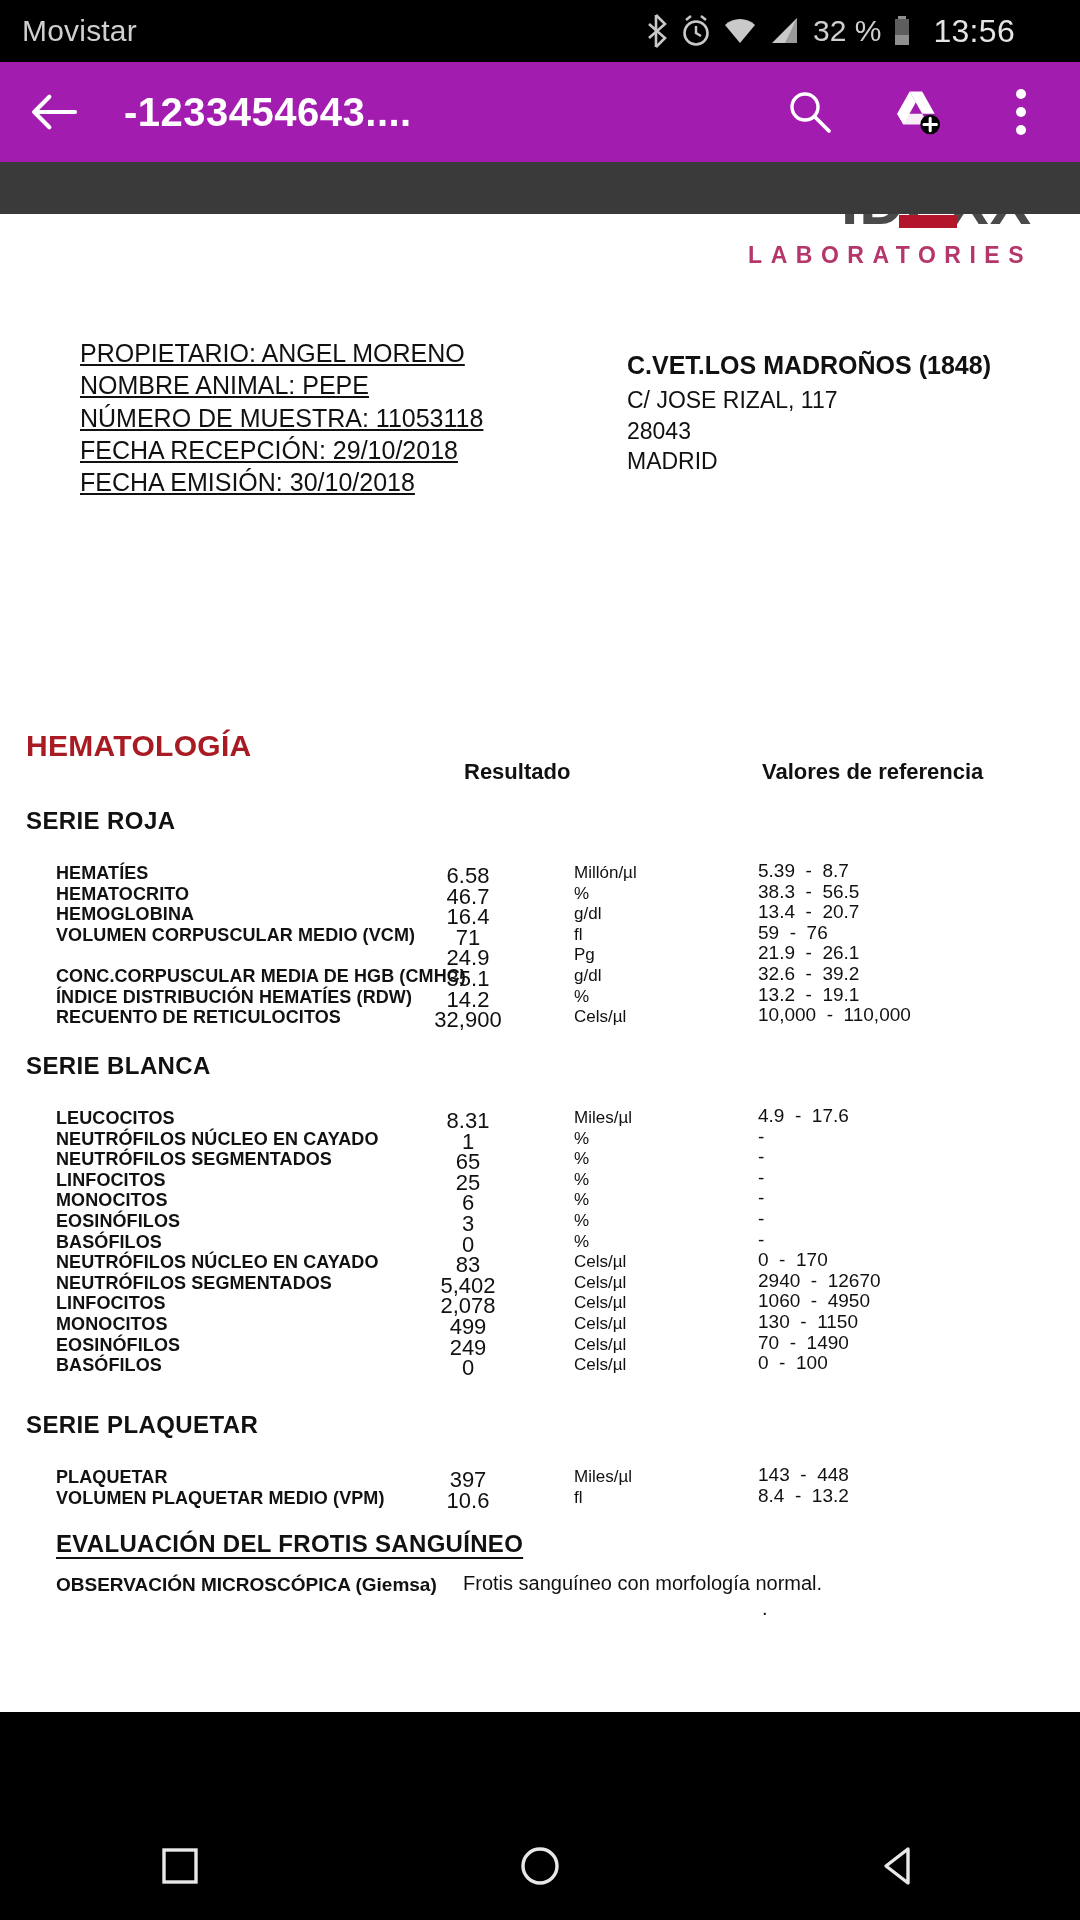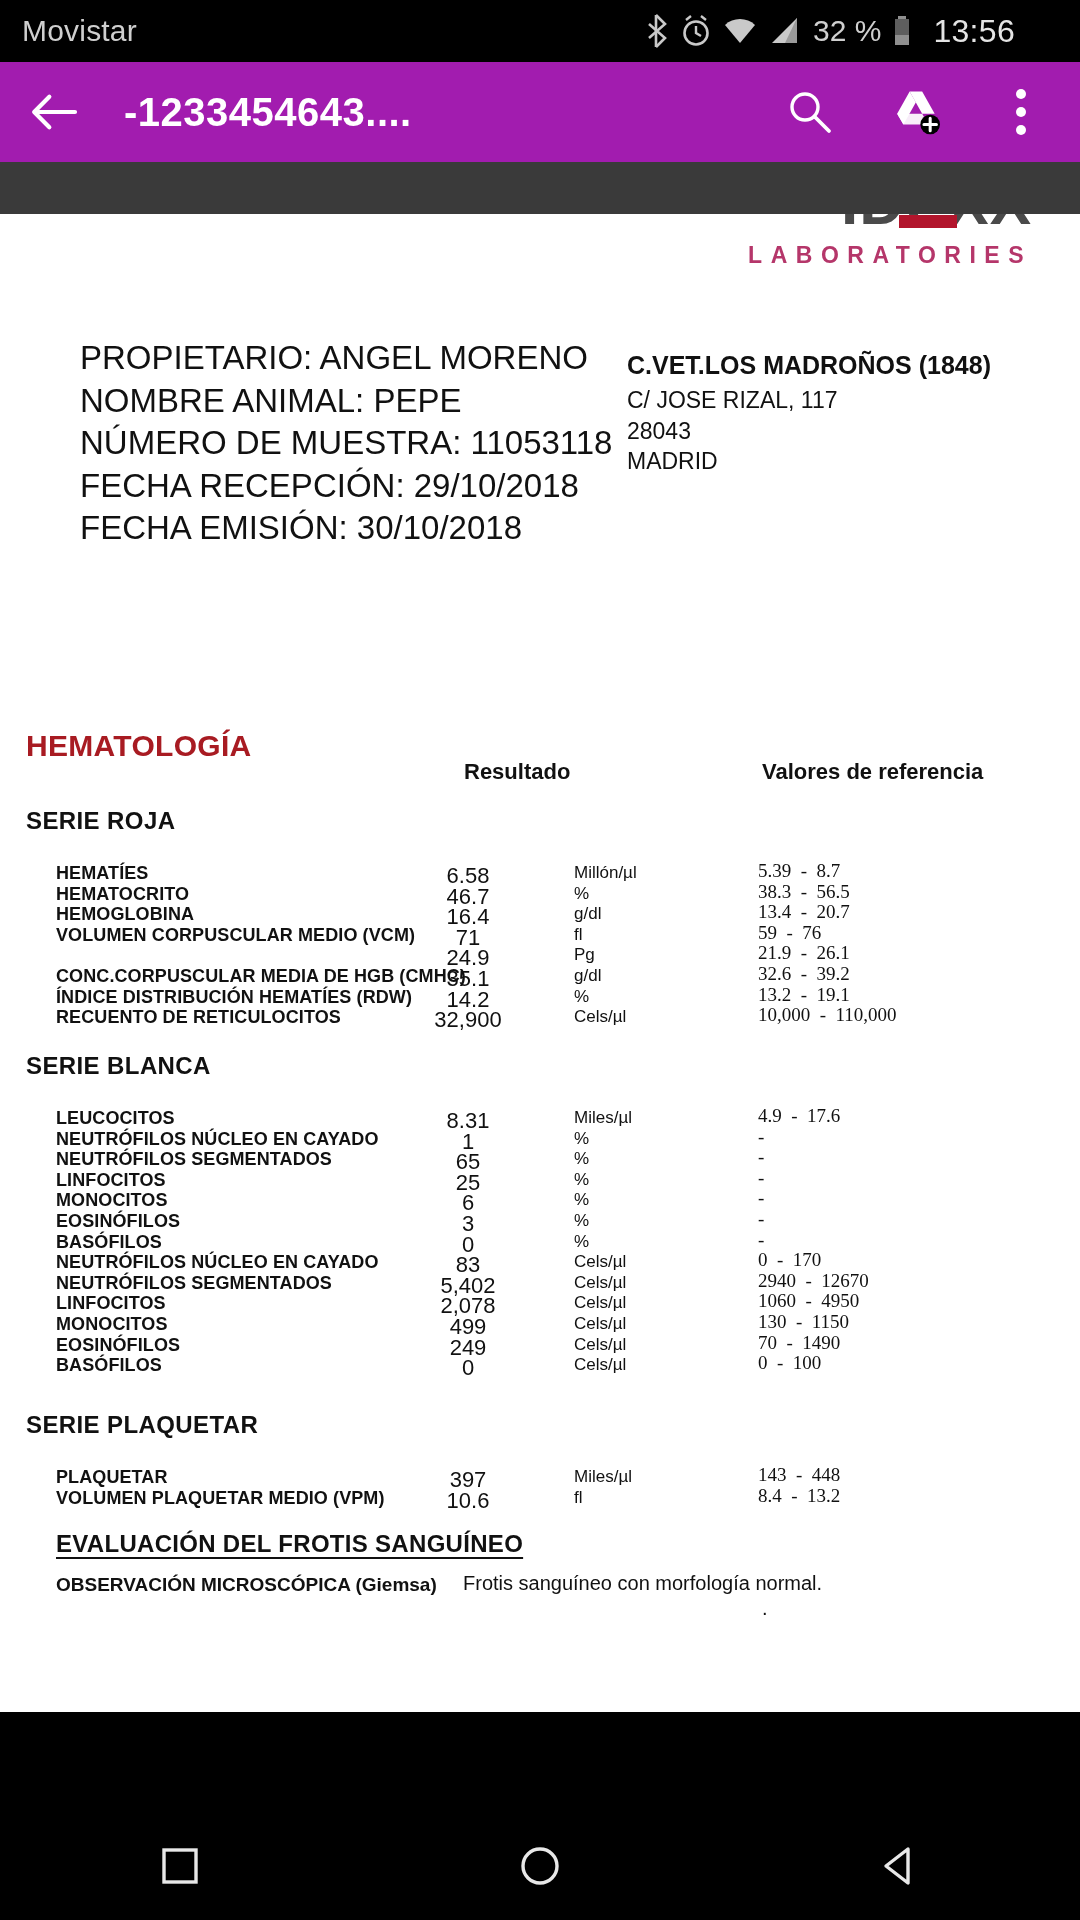--- a/index.html
+++ b/index.html
@@ -66,21 +66,21 @@
   }
   .logo-labs {
     font-size: 23px; font-weight: 700; letter-spacing: 8.5px;
     color: #b5366a; margin-top: 8px; white-space: nowrap; margin-left: 12px;
   }
 
   
   .hdr { position: absolute; top: 175px; left: 0; width: 1080px; }
   .hdr-left { position: absolute; left: 80px; top: 0; }
   .hdr-right { position: absolute; left: 627px; top: 12px; }
-  .hdr-left div { font-size: 33px; color: #111; line-height: 1.29; white-space: nowrap; }
+  .hdr-left div { font-size: 25px; color: #111; line-height: 1.29; white-space: nowrap; text-decoration: underline; }
   .hdr-right div { font-size: 23px; color: #111; line-height: 1.33; white-space: nowrap; }
   .hdr-right .clinic { font-weight: 700; font-size: 25px; margin-bottom: 3px; }
 
   
   .hema {
     position: absolute; left: 26px; top: 567px;
     font-size: 30px; font-weight: 700; color: #a81b22; letter-spacing: .3px;
   }
   .colhdr { position: absolute; top: 597px; font-size: 22px; font-weight: 700; color: #111; }
   .colhdr.res { left: 464px; }
@@ -99,21 +99,21 @@
   .r-val {
     position: absolute; left: 408px; width: 120px; top: 0; text-align: center;
     font-size: 22px; color: #111;
   }
   .r-unit {
     position: absolute; left: 574px; top: 0;
     font-size: 17px; color: #111; white-space: nowrap;
   }
   .r-ref {
     position: absolute; left: 758px; top: -3px;
-    font-family: Liberation Serif, serif;
+    font-family: Liberation Sans, sans-serif;
     font-size: 19px; color: #111; white-space: pre;
   }
 
   
   .eval-title {
     position: absolute; left: 56px;
     font-size: 24px; font-weight: 700; color: #111;
     text-decoration: underline; text-underline-offset: 5px; letter-spacing: .3px;
   }
   .eval-lbl { position: absolute; left: 56px; font-size: 19px; font-weight: 700; color: #111; }

